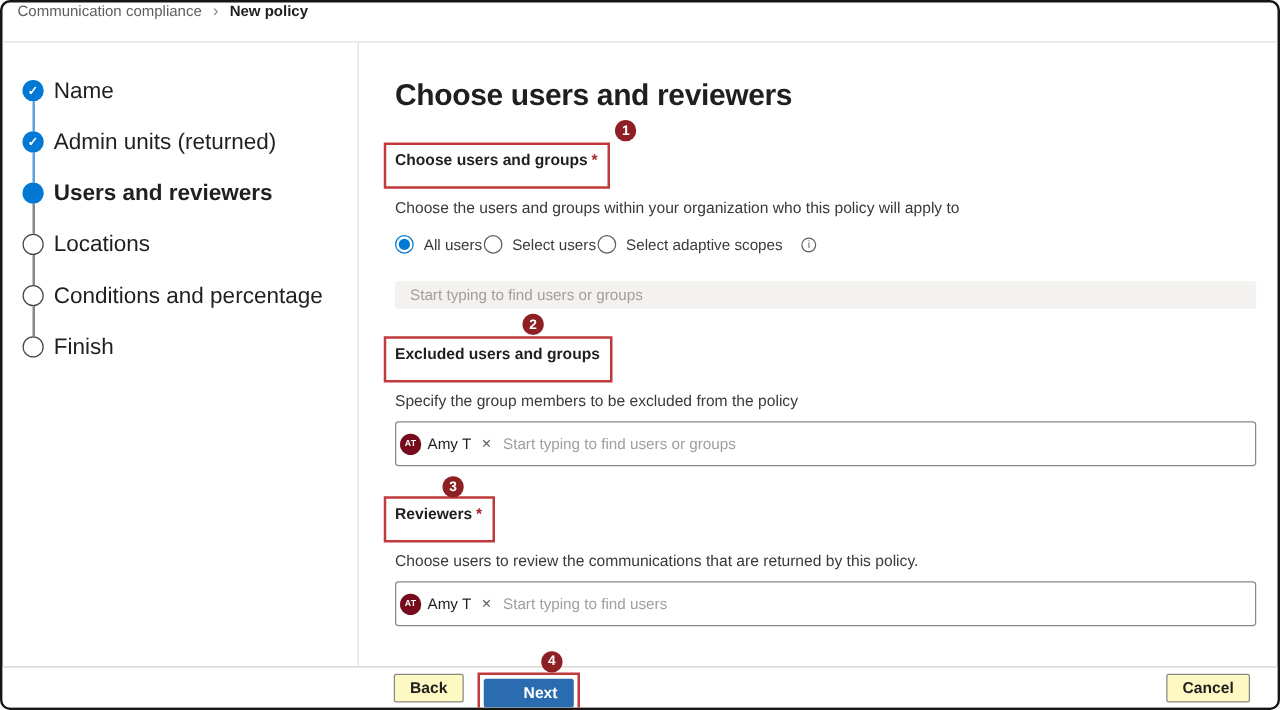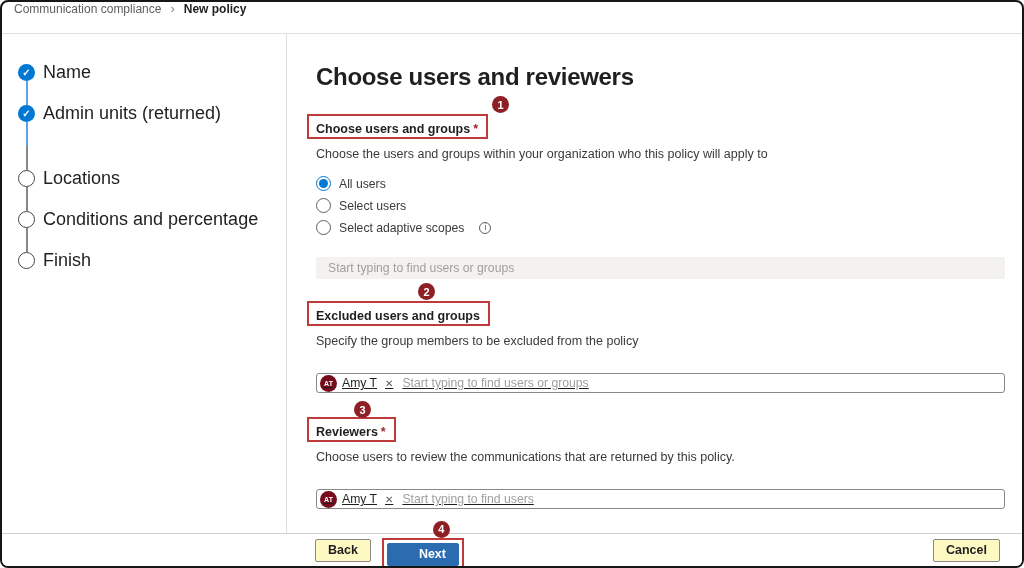--- a/index.html
+++ b/index.html
@@ -37,49 +37,49 @@
   .connector.done{background:#5ca2e0;}
   .connector.todo{background:#8a8886;}
   
   .main{flex:1;position:relative;padding:28px 17px 0 29px;overflow:hidden;}
   h1.page-title{margin:0;font-size:24px;line-height:30px;font-weight:700;
     color:var(--txt);letter-spacing:-0.3px;}
   .intro{margin-top:16px;font-size:12.2px;line-height:15px;font-weight:700;color:var(--txt);}
   .intro .link{color:var(--link);font-weight:400;text-decoration:none;cursor:pointer;}
   .section{margin-top:22px;}
   .anno-label{position:relative;display:inline-block;margin-left:-9px;}
-  .red-box{display:inline-block;border:2px solid var(--red);padding:3px 8px 0 7px;background:transparent;}
+  .red-box{display:inline-block;border:2px solid var(--red);padding:3px 8px 12px 7px;background:transparent;}
   .box-label{font-weight:700;font-size:12.5px;color:var(--txt);}
   .req{color:#a4262c;font-weight:700;margin-left:3px;font-size:12.5px;}
   .callout{position:absolute;width:17px;height:17px;border-radius:50%;
     background:var(--maroon);color:#fff;font-size:11px;font-weight:700;
     display:flex;align-items:center;justify-content:center;z-index:3;}
   #callout-1{right:-21px;top:-18px;}
   #callout-2{left:111px;top:-18px;}
   #callout-3{left:47px;top:-16px;}
   #callout-4{left:49px;top:-19px;}
   .desc{margin-top:8px;font-size:12.5px;line-height:15px;color:var(--txt2);}
   
-  .radio-group{margin-top:11px;display:flex;flex-direction:column;gap:1px;}
+  .radio-group{margin-top:11px;display:flex;flex-direction:row;gap:1px;}
   .radio-row{display:flex;align-items:center;gap:8px;height:21px;cursor:pointer;}
   .radio{width:15px;height:15px;border-radius:50%;border:1px solid var(--muted);
     display:flex;align-items:center;justify-content:center;flex:0 0 auto;background:#fff;}
   .radio.on{border-color:var(--blue);}
   .radio.on .radio-dot{width:9px;height:9px;border-radius:50%;background:var(--blue);}
   .radio-label{font-size:12.2px;color:var(--txt2);}
   .info-icon{width:12px;height:12px;border-radius:50%;border:1px solid var(--muted);
     color:var(--muted);font-size:8.5px;line-height:1;display:inline-flex;
     align-items:center;justify-content:center;margin-left:7px;cursor:pointer;}
   
   .picker-disabled{margin-top:19px;height:22px;background:#f3f2f1;border-radius:2px;
     display:flex;align-items:center;padding:0 10px;}
   .picker-disabled input{border:none;outline:none;background:transparent;width:100%;
     font-size:12.2px;font-family:inherit;color:var(--txt);}
-  .picker{margin-top:24px;height:20px;border:1px solid var(--inputborder);border-radius:3px;
-    display:flex;align-items:center;gap:7px;padding:0 6px 0 3px;background:#fff;text-decoration:underline;}
+  .picker{margin-top:8px;height:36px;border:1px solid var(--inputborder);border-radius:3px;
+    display:flex;align-items:center;gap:7px;padding:0 6px 0 3px;background:#fff;}
   .picker input{border:none;outline:none;flex:1;font-size:12.2px;font-family:inherit;color:var(--txt);}
   input::placeholder{color:var(--ph);}
   .chip{display:flex;align-items:center;gap:5px;}
   .avatar{width:17px;height:17px;border-radius:50%;background:var(--avatar);color:#fff;
     font-size:7px;font-weight:700;display:flex;align-items:center;justify-content:center;letter-spacing:.2px;}
   .chip-name{font-size:12.2px;color:var(--txt);}
   .chip-remove{color:var(--muted);font-size:10px;margin-left:3px;cursor:pointer;}
   
   .footer{flex:0 0 auto;height:33px;border-top:1px solid #d2d0ce;background:#fff;
     display:flex;align-items:center;padding-left:313px;padding-right:22px;}
@@ -112,20 +112,24 @@
         <span class="step-label">Name</span>
       </div>
       <div class="connector done"></div>
       <div class="step">
         <span class="dot completed">
             <span>✓</span>
           </span>
         <span class="step-label">Admin units (returned)</span>
       </div>
       <div class="connector done"></div>
+      <div class="step current">
+        <span class="dot current"></span>
+        <span class="step-label">Users and reviewers</span>
+      </div>
       <div class="connector todo"></div>
       <div class="step">
         <span class="dot upcoming"></span>
         <span class="step-label">Locations</span>
       </div>
       <div class="connector todo"></div>
       <div class="step">
         <span class="dot upcoming"></span>
         <span class="step-label">Conditions and percentage</span>
       </div>

